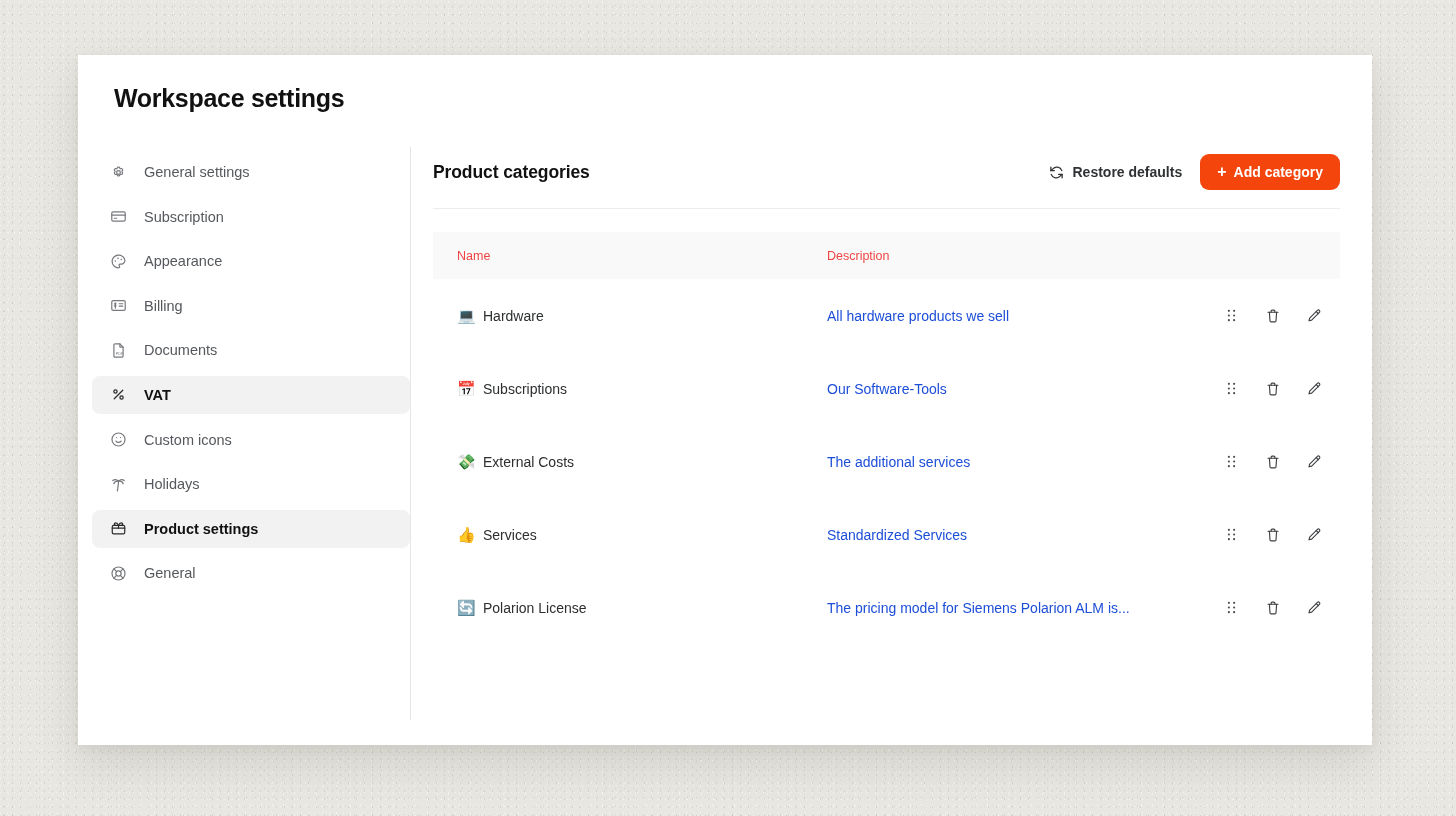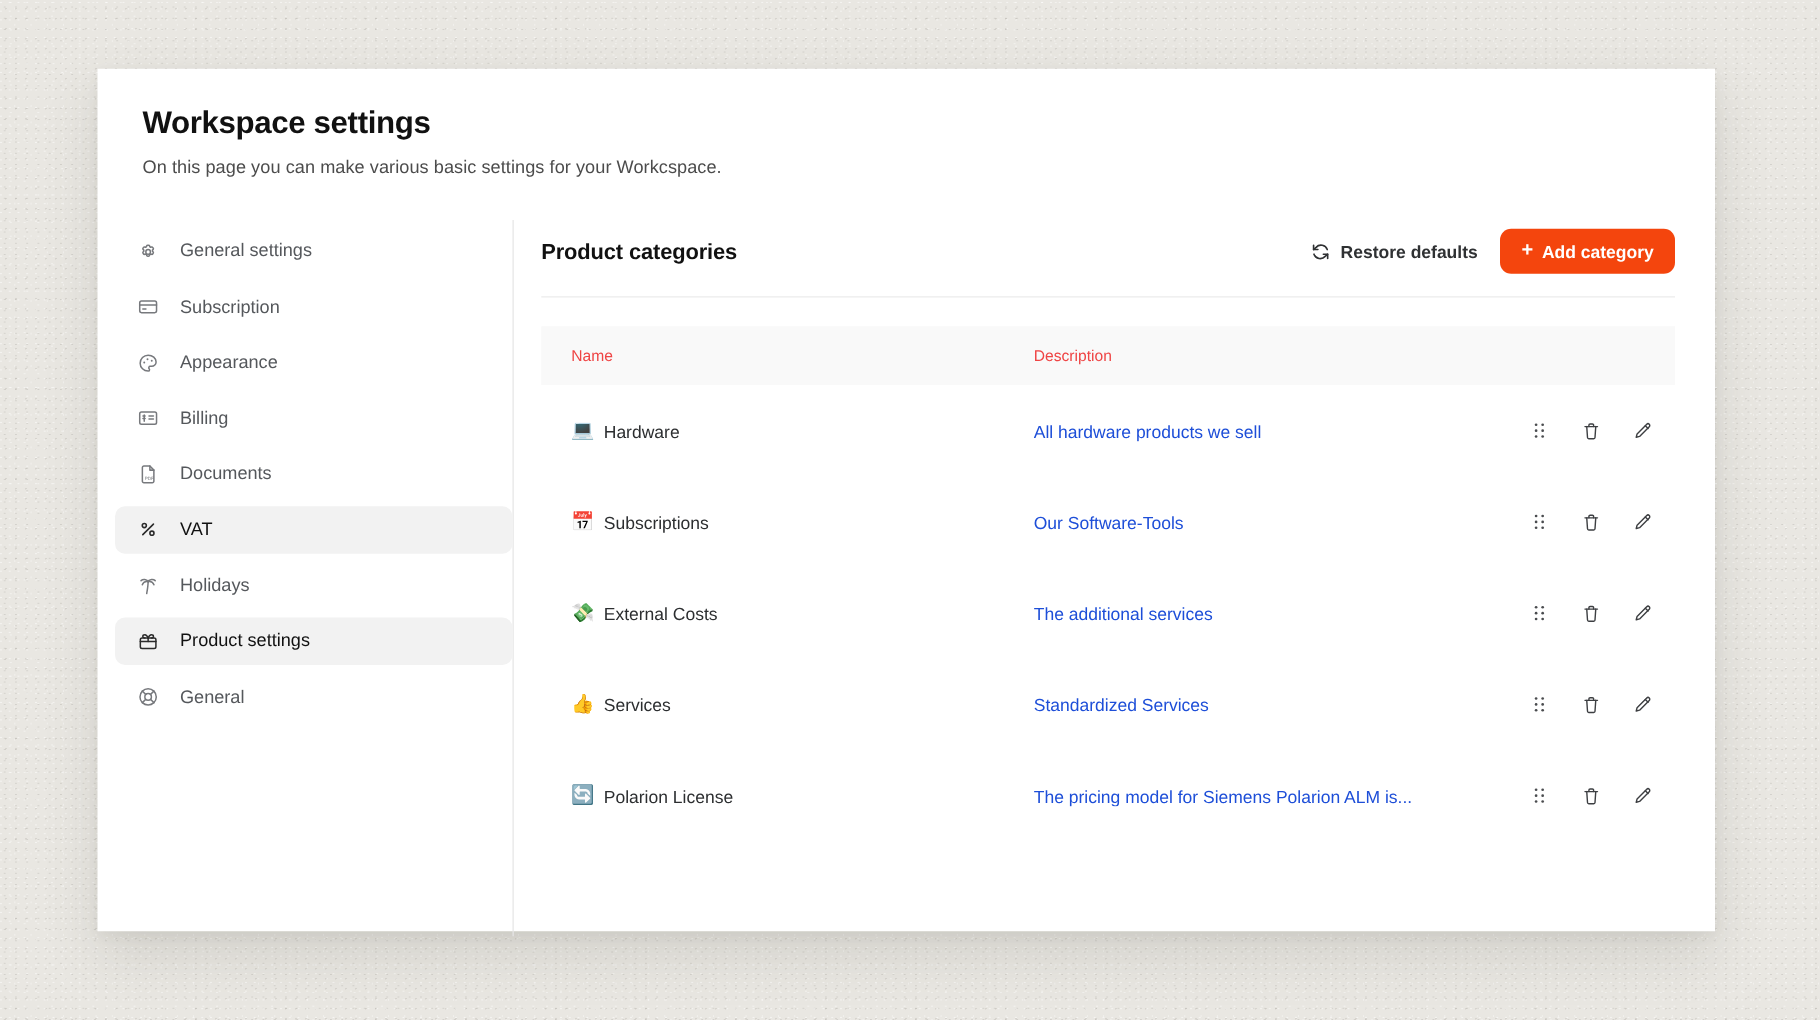--- a/index.html
+++ b/index.html
@@ -73,21 +73,21 @@
     border-radius: 8px;
     padding-left: 17px;
     margin-bottom: 6.6px;
     cursor: pointer;
     color: #55585c;
     font-size: 14.5px;
   }
   .nav-item.active {
     background: #f2f2f2;
     color: #111111;
-    font-weight: 400;
+    font-weight: 700;
   }
   .nav-item .nav-icon {
     width: 18px;
     height: 18px;
     margin-right: 17px;
     display: inline-flex;
     align-items: center;
     justify-content: center;
     flex: 0 0 18px;
     color: #77797d;
@@ -218,21 +218,20 @@
   .row-action.drag-handle { cursor: grab; color: #4a4c4f; }
   .row-action svg { display: block; }
 </style>
 </head>
 <body>
 
 <div id="settings-card">
 
   <div id="page-header">
     <div id="page-title">Workspace settings</div>
-    <div id="page-subtitle">On this page you can make various basic settings for your Workcspace.</div>
   </div>
 
   <div id="settings-body">
 
     <nav id="settings-sidebar">
         <div class="nav-item">
           <span class="nav-icon">
             <svg width="17" height="17" viewBox="0 0 24 24" fill="none" stroke="currentColor" stroke-width="1.7" stroke-linecap="round" stroke-linejoin="round">
               <path d="M10.3 3.2a1.3 1.3 0 0 1 1.25-.95h.9c.6 0 1.11.4 1.25.95l.22.9c.35.13.68.3 1 .49l.88-.28c.57-.18 1.19.05 1.49.56l.45.78c.3.52.21 1.17-.22 1.58l-.67.63c.03.19.05.38.05.57s-.02.38-.05.57l.67.63c.43.41.52 1.06.22 1.58l-.45.78c-.3.51-.92.74-1.49.56l-.88-.28c-.32.19-.65.36-1 .49l-.22.9c-.14.55-.65.95-1.25.95h-.9c-.6 0-1.11-.4-1.25-.95l-.22-.9a6.3 6.3 0 0 1-1-.49l-.88.28a1.3 1.3 0 0 1-1.49-.56l-.45-.78a1.3 1.3 0 0 1 .22-1.58l.67-.63a4.8 4.8 0 0 1 0-1.14l-.67-.63a1.3 1.3 0 0 1-.22-1.58l.45-.78c.3-.51.92-.74 1.49-.56l.88.28c.32-.19.65-.36 1-.49z" transform="translate(0,2.2) scale(1.0)"></path>
               <circle cx="12" cy="12" r="2.6"></circle>
@@ -284,20 +283,31 @@
         </div>
         <div class="nav-item active">
           <span class="nav-icon">
             <svg width="17" height="17" viewBox="0 0 24 24" fill="none" stroke="currentColor" stroke-width="1.8" stroke-linecap="round" stroke-linejoin="round">
               <line x1="18" y1="6" x2="6" y2="18"></line>
               <circle cx="7.7" cy="7.7" r="2.3"></circle>
               <circle cx="16.3" cy="16.3" r="2.3"></circle>
             </svg>
           </span>
           <span>VAT</span>
+        </div>
+        <div class="nav-item">
+          <span class="nav-icon">
+            <svg width="17" height="17" viewBox="0 0 24 24" fill="none" stroke="currentColor" stroke-width="1.7" stroke-linecap="round" stroke-linejoin="round">
+              <circle cx="12" cy="12" r="9.2"></circle>
+              <path d="M8.4 14.2a4.3 4.3 0 0 0 7.2 0"></path>
+              <line x1="9.2" y1="9.3" x2="9.21" y2="9.3"></line>
+              <line x1="14.8" y1="9.3" x2="14.81" y2="9.3"></line>
+            </svg>
+          </span>
+          <span>Custom icons</span>
         </div>
         <div class="nav-item">
           <span class="nav-icon">
             <svg width="17" height="17" viewBox="0 0 24 24" fill="none" stroke="currentColor" stroke-width="1.7" stroke-linecap="round" stroke-linejoin="round">
               <path d="M12 7.5c0 4.5-.9 9-1.6 13.5"></path>
               <path d="M12 7.5C10 4.6 6.3 4.2 4 6.4"></path>
               <path d="M12 7.5c2-2.9 5.7-3.3 8-1.1"></path>
               <path d="M12 7.5c-2.8-.7-5.6.8-6.6 3.5"></path>
               <path d="M12 7.5c2.8-.7 5.6.8 6.6 3.5"></path>
               <circle cx="12" cy="6.6" r="1.1" fill="currentColor" stroke="none"></circle>

